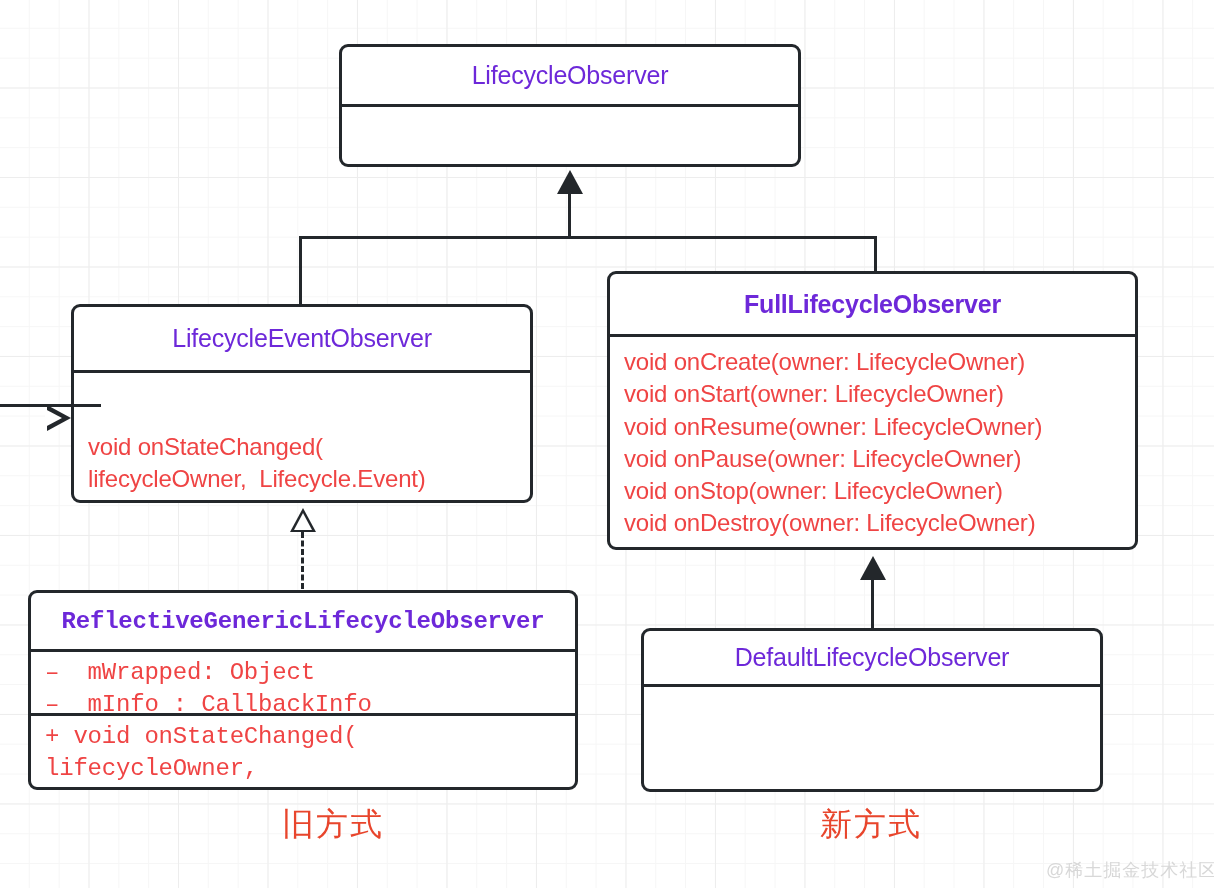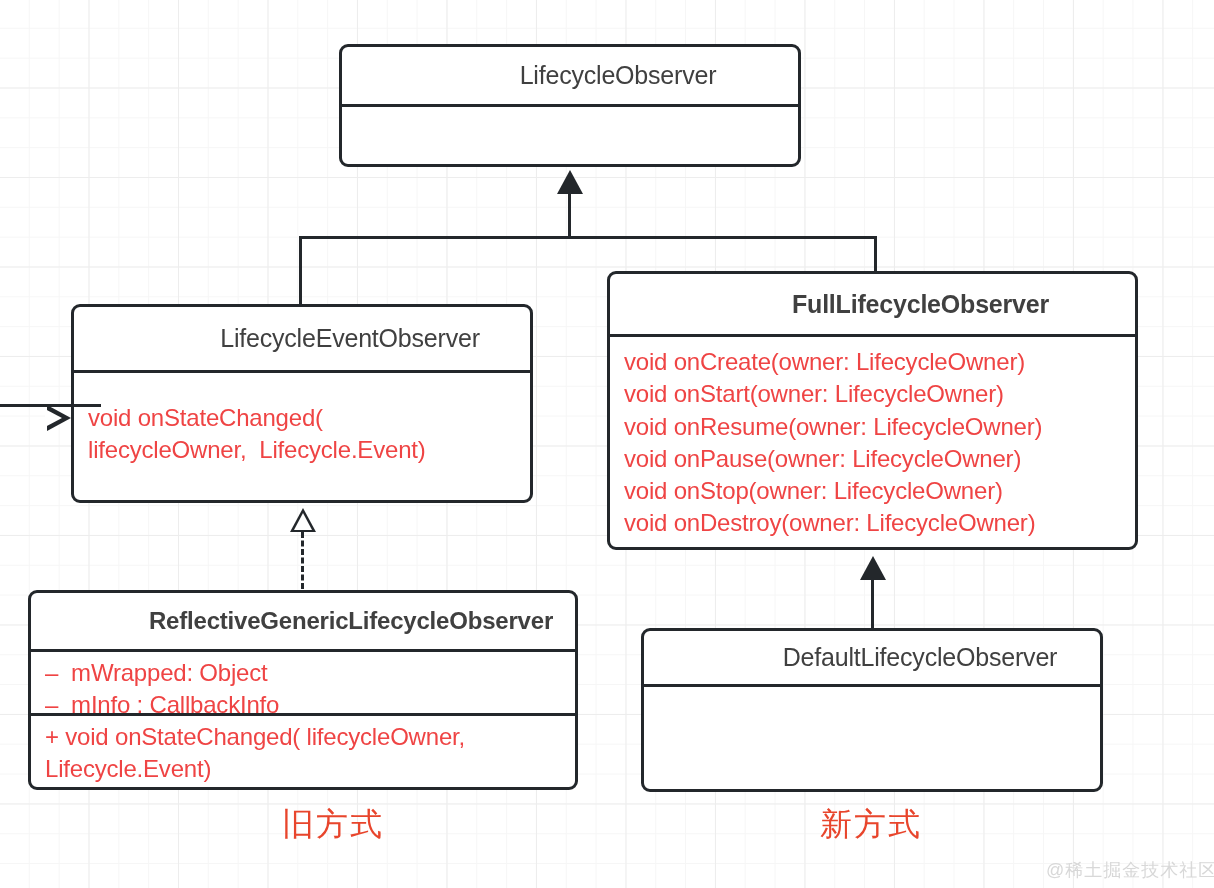--- a/index.html
+++ b/index.html
@@ -32,27 +32,26 @@
     position: absolute;
     box-sizing: border-box;
     background: #ffffff;
     border: 3px solid #23272b;
     border-radius: 9px;
     overflow: hidden;
   }
   .uml-title {
     box-sizing: border-box;
     width: 100%;
-    color: #404040;
+    color: #6d28d9;
     font-size: 25px;
     letter-spacing: -0.2px;
     display: flex;
     align-items: center;
     justify-content: center;
-    margin-left: 48px;
   }
   .uml-title.bold { font-weight: bold; }
   .uml-divider {
     width: 100%;
     height: 3px;
     background: #23272b;
   }
   .uml-compartment {
     box-sizing: border-box;
     width: 100%;
@@ -157,21 +156,21 @@
 
   <div class="line h" style="left:299px; top:236px; width:578px;"></div>
 
   <div class="line v" style="left:299px; top:236px; height:70px;"></div>
 
   <div class="line v" style="left:874px; top:236px; height:36px;"></div>
 
   <div class="uml-box" style="left:71px; top:304px; width:462px; height:199px;">
     <div class="uml-title" style="height:63px;">LifecycleEventObserver</div>
     <div class="uml-divider"></div>
-    <div class="uml-compartment" style="padding-top:29px;">void onStateChanged(
+    <div class="uml-compartment" style="padding-top:58px;">void onStateChanged(
 lifecycleOwner,  Lifecycle.Event)</div>
   </div>
 
   <div class="line h" style="left:0px; top:404px; width:101px;"></div>
   <div class="tri-hollow-right" style="left:47px; top:405px;"></div>
 
   <div class="uml-box" style="left:607px; top:271px; width:531px; height:279px;">
     <div class="uml-title bold" style="height:60px;">FullLifecycleObserver</div>
     <div class="uml-divider"></div>
     <div class="uml-compartment" style="padding-top:9px; line-height:1.345;">void onCreate(owner: LifecycleOwner)
@@ -181,21 +180,21 @@
 void onStop(owner: LifecycleOwner)
 void onDestroy(owner: LifecycleOwner)</div>
   </div>
 
   <div class="tri-hollow" style="left:290px; top:508px;"></div>
   <div class="dashline" style="left:301px; top:532px; height:57px;"></div>
 
   <div class="tri-filled" style="left:860px; top:556px;"></div>
   <div class="line v" style="left:871px; top:578px; height:51px;"></div>
 
-  <div class="uml-box" style="left:28px; top:590px; width:550px; height:200px;">
+  <div class="uml-box" style="left:28px; top:590px; width:550px; height:200px;font-family:Liberation Mono, monospace;">
     <div class="uml-title bold" style="height:56px; font-size:24px;">ReflectiveGenericLifecycleObserver</div>
     <div class="uml-divider"></div>
     <div class="uml-compartment" style="padding-top:5px; height:61px;">–  mWrapped: Object
 –  mInfo : CallbackInfo</div>
     <div class="uml-divider"></div>
     <div class="uml-compartment" style="padding-top:5px;">+ void onStateChanged( lifecycleOwner,
 Lifecycle.Event)</div>
   </div>
 
   <div class="uml-box" style="left:641px; top:628px; width:462px; height:164px;">

